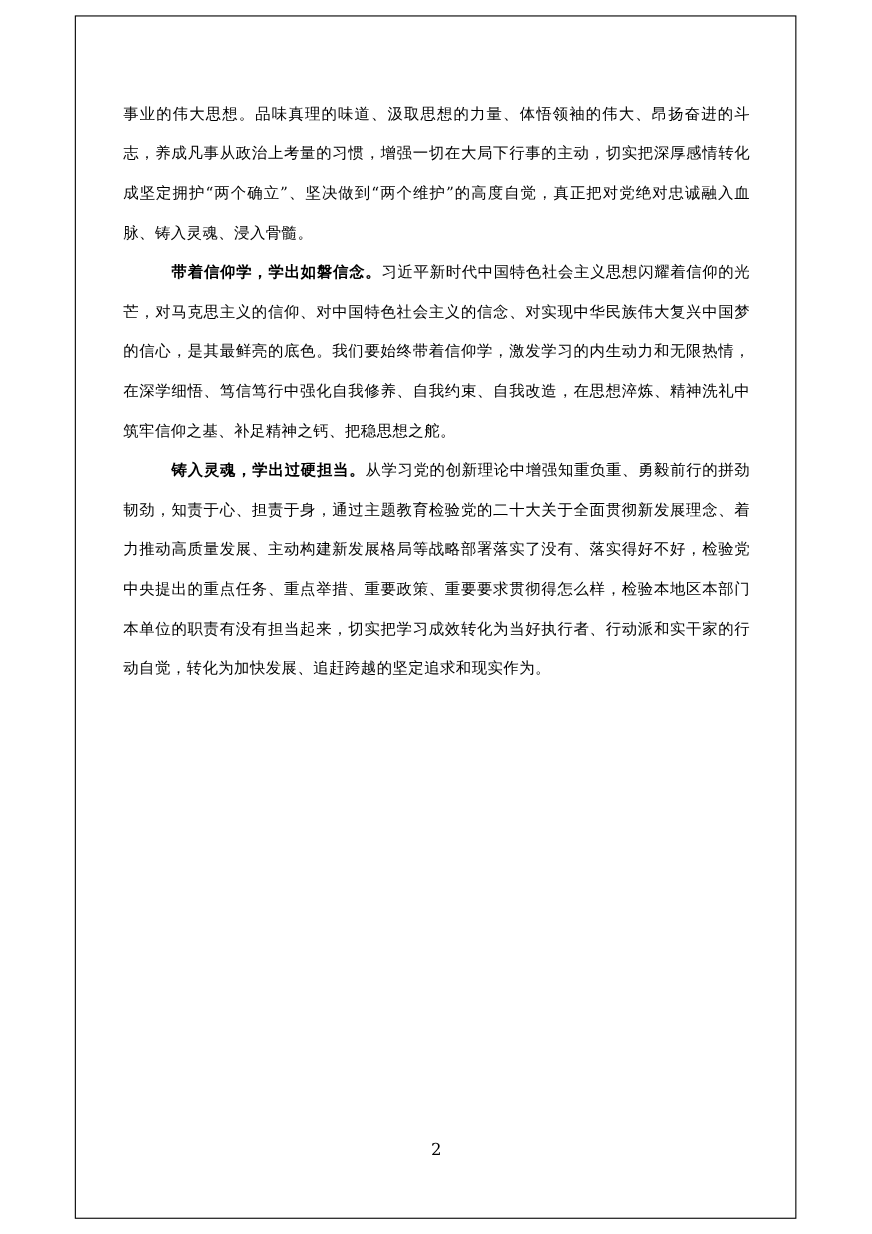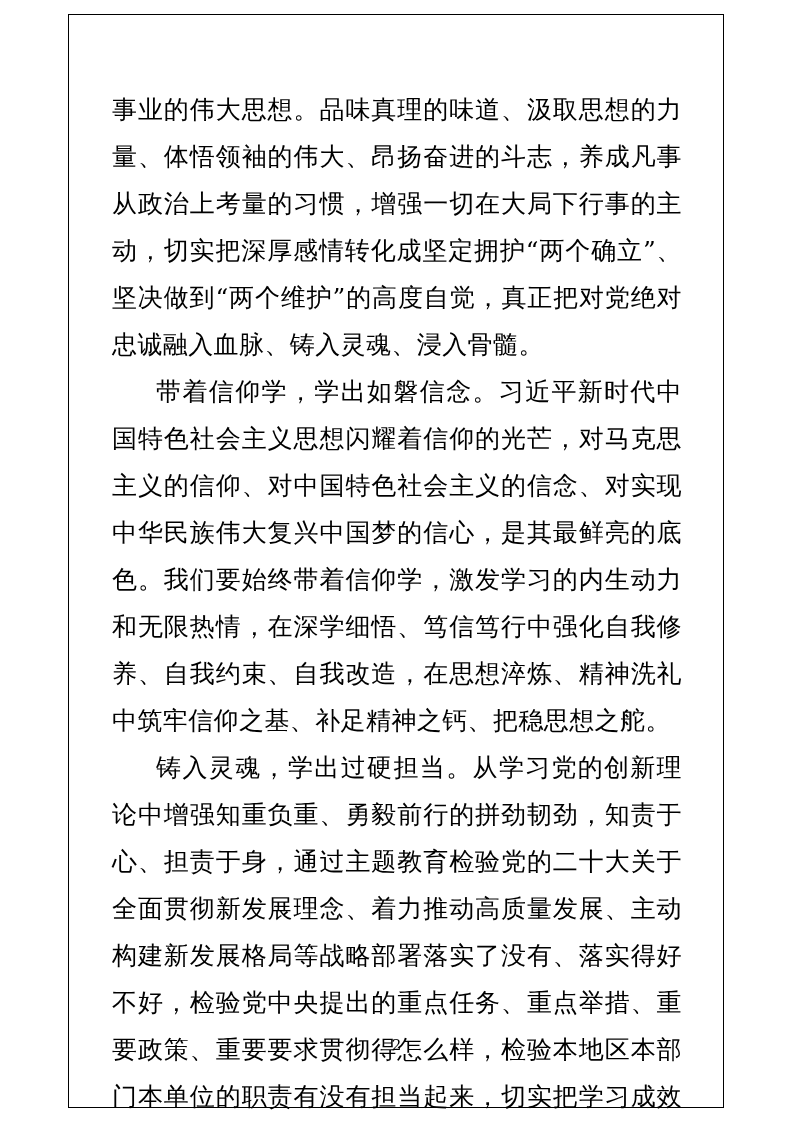--- a/index.html
+++ b/index.html
@@ -33,32 +33,32 @@
     pointer-events: none;
   }
   .content {
     position: absolute;
     left: 112px;
     top: 86px;
     width: 570px;
   }
   .para {
     margin: 0 0 0 0;
-    font-size: 25px;
-    line-height: 47px;
+    font-size: 14px;
+    line-height: 36px;
     letter-spacing: 0.4px;
     text-align: justify;
     text-justify: inter-ideograph;
     font-family: "DejaVu Serif", "Liberation Serif", serif;
   }
   .para.indent {
     text-indent: 44px;
   }
   .lead {
-    font-weight: normal;
+    font-weight: bold;
     font-family: "DejaVu Sans", "Liberation Sans", sans-serif;
     letter-spacing: 0.5px;
     margin-top: 28px;
   }
   .page-number {
     position: absolute;
     left: 0;
     right: 0;
     top: 1036px;
     text-align: center;

